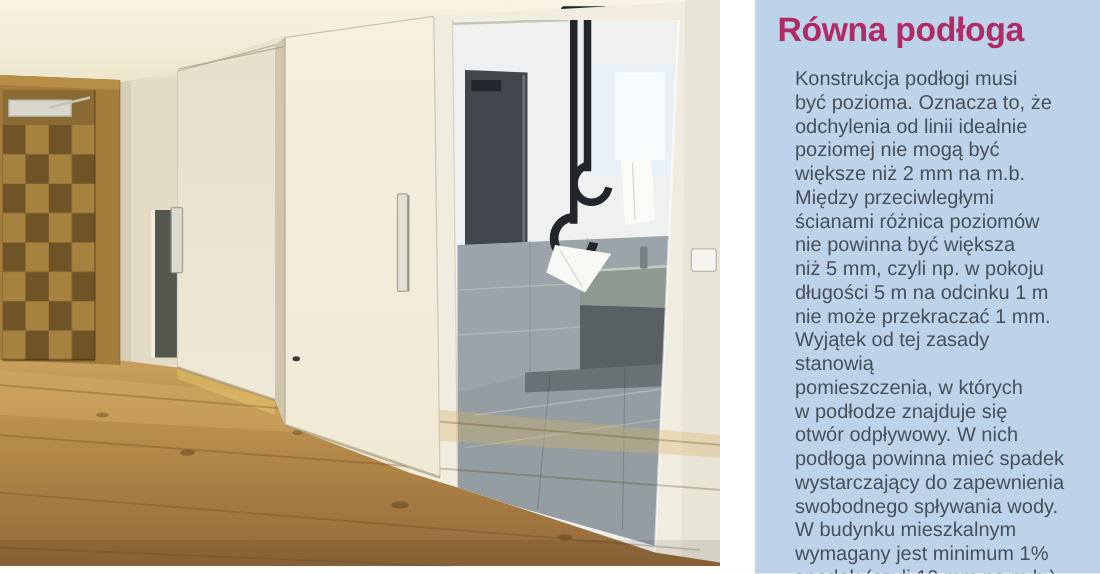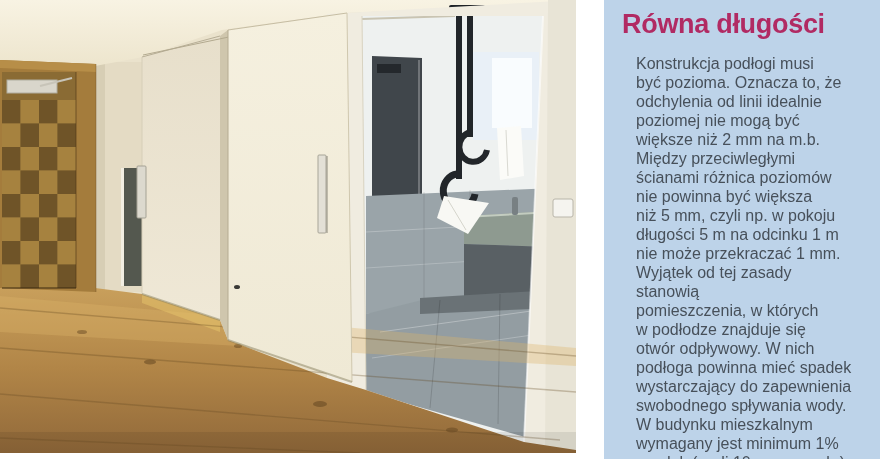--- a/index.html
+++ b/index.html
@@ -171,21 +171,21 @@
         <line x1="96" y1="64" x2="96" y2="292" stroke="#6b4e22" stroke-opacity="0.4"></line>
         <line x1="2" y1="288" x2="76" y2="288" stroke="#3c2a10" stroke-opacity="0.5" stroke-width="2"></line>
         <rect x="7" y="80" width="50" height="13" fill="#d9d6cb" stroke="#b0ad9f"></rect>
         <line x1="40" y1="86" x2="72" y2="78" stroke="#c7c4b8" stroke-width="2"></line>
         <ellipse cx="237" cy="287" rx="3" ry="2" fill="#3a3a36"></ellipse>
       </g>
     </svg>
   </figure>
 
   <aside class="info-panel">
-    <h1>Równa długości</h1>
+    <h1>Równa podłoga</h1>
     <p>Konstrukcja podłogi musi
 być pozioma. Oznacza to, że
 odchylenia od linii idealnie
 poziomej nie mogą być
 większe niż 2 mm na m.b.
 Między przeciwległymi
 ścianami różnica poziomów
 nie powinna być większa
 niż 5 mm, czyli np. w pokoju
 długości 5 m na odcinku 1 m

